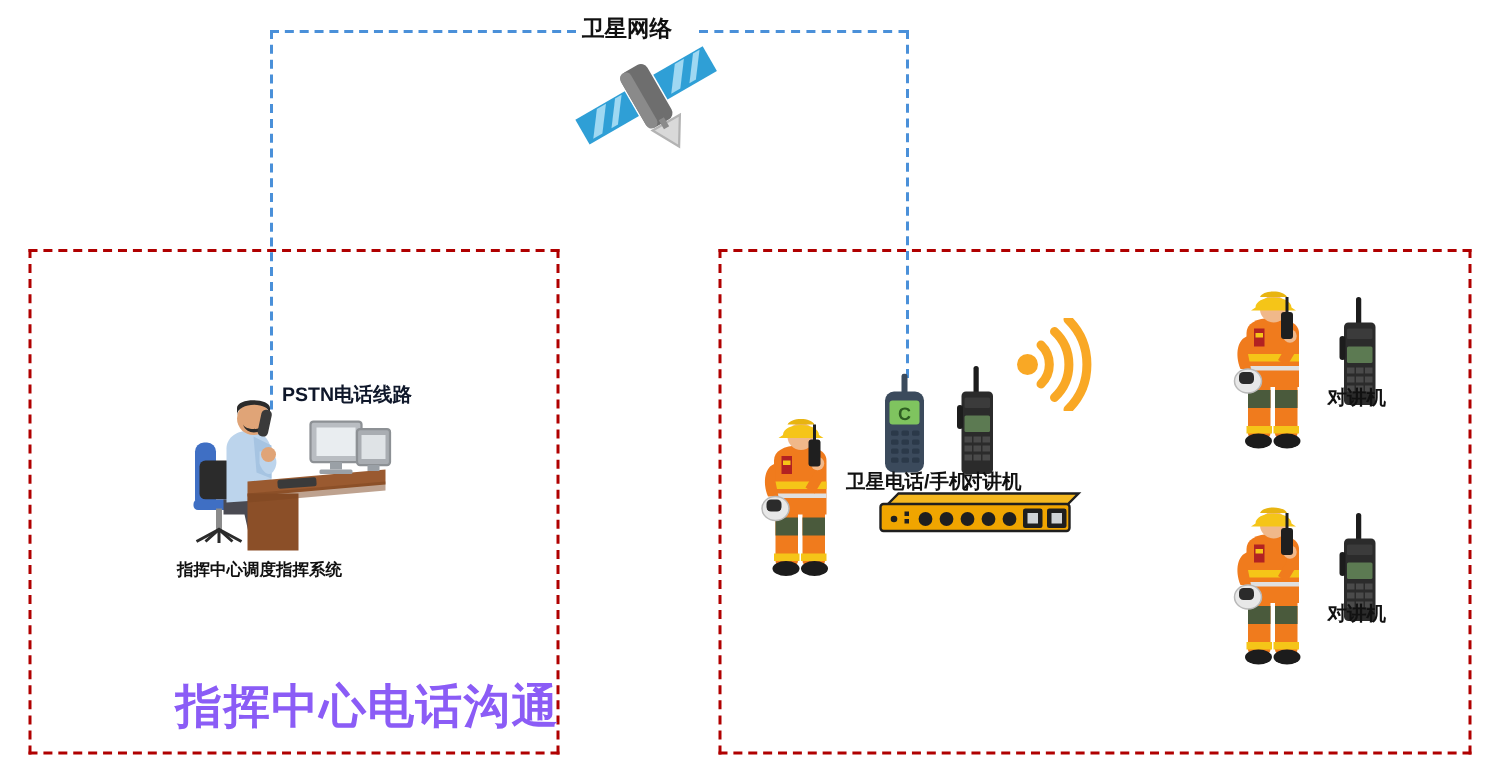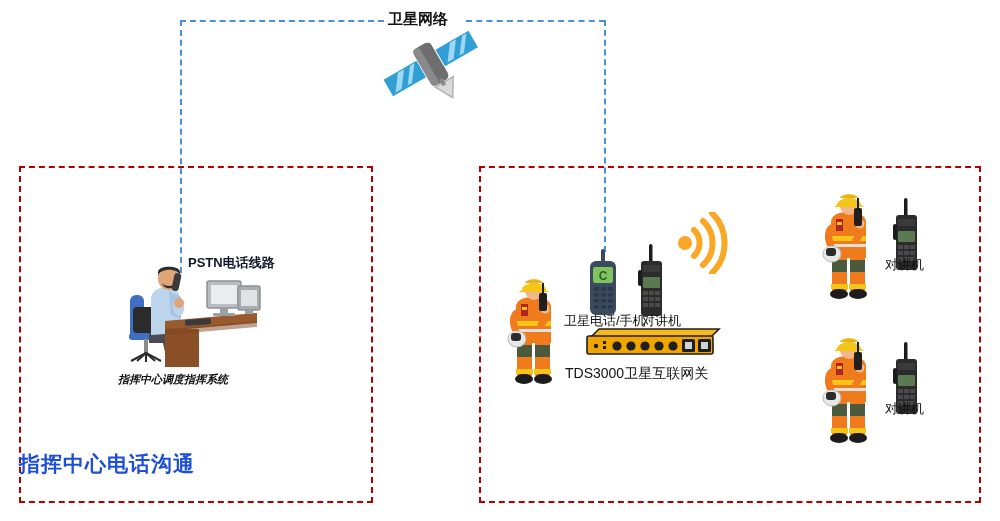--- a/index.html
+++ b/index.html
@@ -6,26 +6,26 @@
   body{width:1000px;height:521px;position:relative;overflow:hidden;
        font-family:"Liberation Sans","DejaVu Sans",sans-serif;}
   .stage{position:absolute;inset:0;width:860px;height:521px;}
 
   
   .blue-h{position:absolute;border-top:2px dashed #4a90d9;}
   .blue-v{position:absolute;border-left:2px dashed #4a90d9;}
 
   
   .panel{position:absolute;border:2px dashed #b00000;box-sizing:border-box;background:transparent;}
-  .panel-title{position:absolute;text-align:left;font-size:21px;font-weight:bold;color:#1d4ed8;
+  .panel-title{position:absolute;text-align:right;font-size:31px;font-weight:bold;color:#8b5cf6;
                letter-spacing:1px;white-space:nowrap;}
 
   
   .cap{position:absolute;font-size:11px;font-weight:bold;color:#111;white-space:nowrap;text-align:center;}
-  .cap-lg{position:absolute;font-size:13px;font-weight:normal;color:#111;white-space:nowrap;}
+  .cap-lg{position:absolute;font-size:13px;font-weight:bold;color:#111;white-space:nowrap;}
   .cap-blue{position:absolute;font-size:13px;font-weight:bold;color:#0f172a;white-space:nowrap;}
   .net-label{position:absolute;font-size:15px;font-weight:bold;color:#111;white-space:nowrap;}
 
   .art{position:absolute;}
 </style>
 </head>
 <body>
 
 <div class="stage">
 
@@ -107,21 +107,21 @@
         <rect x="106" y="50" width="22" height="3" rx="1" fill="#9aa0a6"></rect>
         <rect x="131" y="23" width="22" height="24" rx="2" fill="#a9adb2" stroke="#8d9195" stroke-width="1.5"></rect>
         <rect x="134" y="27" width="16" height="16" fill="#dfe3e6"></rect>
         <rect x="138" y="47" width="8" height="4" fill="#9aa0a6"></rect>
 
         <rect x="78" y="56" width="26" height="6" rx="1.5" fill="#3a3a3a" transform="rotate(-4 91 59)"></rect>
       </g>
     </svg>
   </div>
 
-  <div class="cap" style="left:63px;top:372px;width:220px;font-style:italic;">指挥中心调度指挥系统</div>
+  <div class="cap" style="left:63px;top:372px;width:220px;">指挥中心调度指挥系统</div>
 
   <div class="panel-title" style="left:19px;top:450px;width:354px;">指挥中心电话沟通</div>
 
   <div class="panel" style="left:479px;top:166px;width:502px;height:337px;"></div>
 
   <div class="art" style="left:503px;top:277px;">
     <svg width="62" height="108" viewBox="0 0 62 108">
 
       <rect x="14" y="62" width="15" height="38" rx="3" fill="#f07b1d"></rect>
       <rect x="32" y="62" width="15" height="38" rx="3" fill="#f07b1d"></rect>
@@ -222,21 +222,20 @@
       <circle cx="60" cy="21" r="4.6" fill="#1f1f1f"></circle>
       <circle cx="74" cy="21" r="4.6" fill="#1f1f1f"></circle>
       <circle cx="88" cy="21" r="4.6" fill="#1f1f1f"></circle>
       <rect x="97" y="14" width="13" height="13" rx="1.5" fill="#1f1f1f"></rect>
       <rect x="100" y="17" width="7" height="7" fill="#cfd3d6"></rect>
       <rect x="113" y="14" width="13" height="13" rx="1.5" fill="#1f1f1f"></rect>
       <rect x="116" y="17" width="7" height="7" fill="#cfd3d6"></rect>
     </svg>
   </div>
 
-  <div class="cap-lg" style="left:565px;top:365px;font-size:14px;">TDS3000卫星互联网关</div>
 
   <div class="art" style="left:818px;top:192px;">
     <svg width="62" height="108" viewBox="0 0 62 108">
       <rect x="14" y="62" width="15" height="38" rx="3" fill="#f07b1d"></rect>
       <rect x="32" y="62" width="15" height="38" rx="3" fill="#f07b1d"></rect>
       <rect x="14" y="68" width="15" height="12" fill="#4a5a3c"></rect>
       <rect x="32" y="68" width="15" height="12" fill="#4a5a3c"></rect>
       <rect x="13" y="92" width="17" height="5" fill="#f5c518"></rect>
       <rect x="31" y="92" width="17" height="5" fill="#f5c518"></rect>
       <ellipse cx="21" cy="102" rx="9" ry="5" fill="#1c1c1c"></ellipse>

